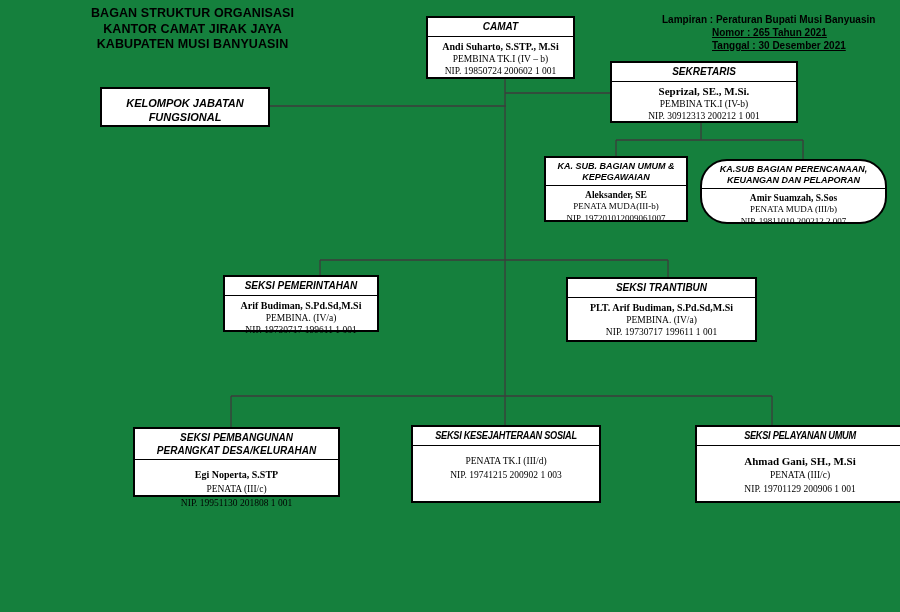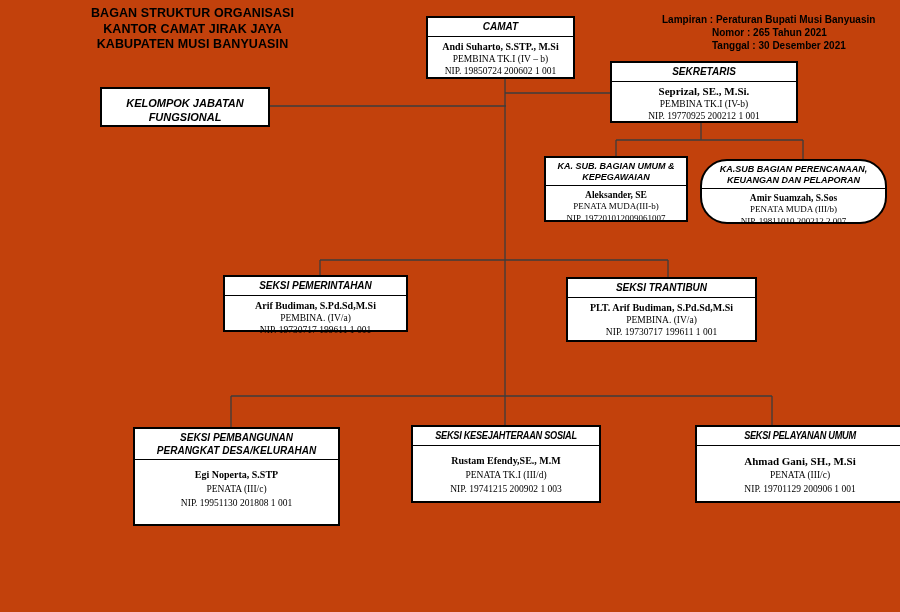--- a/index.html
+++ b/index.html
@@ -1,29 +1,29 @@
 <!DOCTYPE html>
 <html><head>
 <meta charset="utf-8">
 <style>
   html,body{margin:0;padding:0;background:#ffffff;}
   #page{
-    position:relative;width:900px;height:612px;background:#c2410c;overflow:hidden;
+    position:relative;width:900px;height:612px;background:#15803d;overflow:hidden;
     font-family:"Liberation Sans","DejaVu Sans",sans-serif;color:#000;
   }
   
   #main-title{
     position:absolute;left:85px;top:6px;width:215px;text-align:center;
     font-weight:bold;font-size:12.5px;line-height:15.5px;letter-spacing:.1px;
   }
   #lampiran{
     position:absolute;left:662px;top:13px;width:235px;
     font-weight:bold;font-size:10px;line-height:13px;
   }
-  #lampiran .indent{padding-left:50px;}
+  #lampiran .indent{padding-left:50px;text-decoration:underline;}
   
   #wires{position:absolute;left:0;top:0;width:900px;height:612px;pointer-events:none;}
   #wires line{stroke:#3c3c3c;stroke-width:1.3;}
   
   .node{
     position:absolute;background:#fff;border:2px solid #000;box-sizing:border-box;
     text-align:center;
   }
   .node .title{
     font-weight:bold;font-size:10px;line-height:12.5px;padding:3px 2px 2px;
@@ -87,21 +87,21 @@
     </div>
   </div>
 
   <div class="node lg" style="left:610px;top:61px;width:188px;height:62px;">
     <div class="title">
       <span>SEKRETARIS</span>
     </div>
     <div class="body">
       <div class="name">Seprizal, SE., M.Si.</div>
       <div class="rank">PEMBINA TK.I (IV-b)</div>
-      <div class="nip">NIP. 19770925 200212 1 001</div>
+      <div class="nip">NIP. 30912313 200212 1 001</div>
     </div>
   </div>
 
   <div class="node no-divider" style="left:100px;top:87px;width:170px;height:40px;">
     <div class="title">
       <span>KELOMPOK JABATAN</span>
       <span>FUNGSIONAL</span>
     </div>
   </div>
 
@@ -122,21 +122,21 @@
       <span>KA.SUB BAGIAN PERENCANAAN,</span>
       <span>KEUANGAN DAN PELAPORAN</span>
     </div>
     <div class="body">
       <div class="name">Amir Suamzah, S.Sos</div>
       <div class="rank">PENATA MUDA  (III/b)</div>
       <div class="nip">NIP. 19811010 200212 2 007</div>
     </div>
   </div>
 
-  <div class="node" style="left:223px;top:275px;width:185px;height:57px;">
+  <div class="node" style="left:223px;top:275px;width:156px;height:57px;">
     <div class="title">
       <span>SEKSI PEMERINTAHAN</span>
     </div>
     <div class="body">
       <div class="name">Arif Budiman, S.Pd.Sd,M.Si</div>
       <div class="rank">PEMBINA. (IV/a)</div>
       <div class="nip">NIP. 19730717 199611 1 001</div>
     </div>
   </div>
 
@@ -144,38 +144,37 @@
     <div class="title">
       <span>SEKSI TRANTIBUN</span>
     </div>
     <div class="body">
       <div class="name">PLT. Arif Budiman, S.Pd.Sd,M.Si</div>
       <div class="rank">PEMBINA. (IV/a)</div>
       <div class="nip">NIP. 19730717 199611 1 001</div>
     </div>
   </div>
 
-  <div class="node roomy" style="left:133px;top:427px;width:207px;height:99px;">
+  <div class="node roomy" style="left:133px;top:427px;width:207px;height:70px;">
     <div class="title">
       <span>SEKSI PEMBANGUNAN</span>
       <span>PERANGKAT DESA/KELURAHAN</span>
     </div>
     <div class="body">
       <div class="name">Egi Noperta, S.STP</div>
       <div class="rank">PENATA (III/c)</div>
       <div class="nip">NIP. 19951130 201808 1 001</div>
     </div>
   </div>
 
   <div class="node roomy" style="left:411px;top:425px;width:190px;height:78px;">
     <div class="title condensed">
       <span>SEKSI KESEJAHTERAAN SOSIAL</span>
     </div>
     <div class="body">
-      <div class="name">Rustam Efendy,SE., M.M</div>
       <div class="rank">PENATA TK.I  (III/d)</div>
       <div class="nip">NIP. 19741215 200902 1 003</div>
     </div>
   </div>
 
   <div class="node roomy lg" style="left:695px;top:425px;width:210px;height:78px;">
     <div class="title condensed">
       <span>SEKSI PELAYANAN UMUM</span>
     </div>
     <div class="body">

